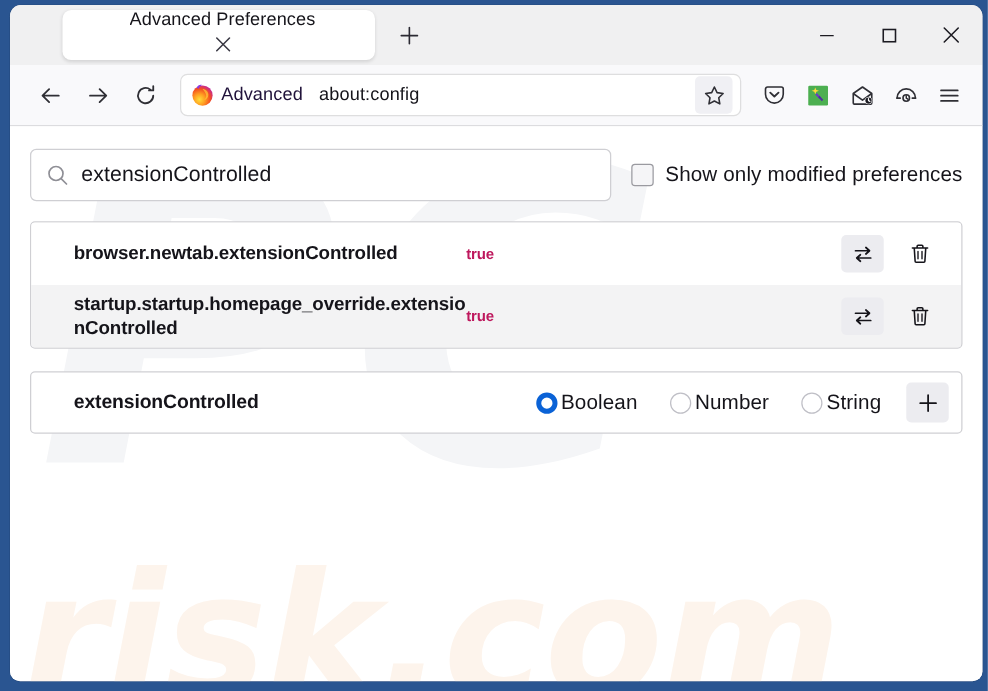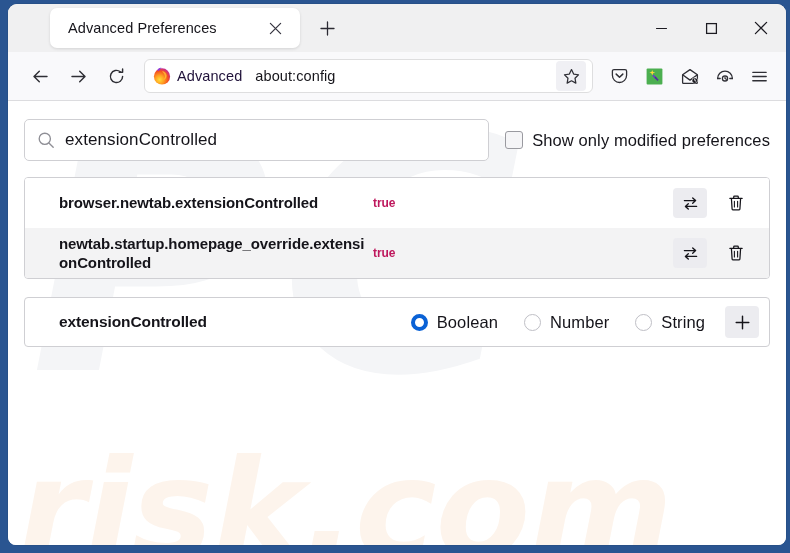--- a/index.html
+++ b/index.html
@@ -39,20 +39,21 @@
     flex: none;
   }
   .tab {
     width: 250px; height: 40px;
     background: #ffffff;
     border-radius: 7px;
     display: flex;
     align-items: center;
     padding: 0 12px 0 18px;
     box-shadow: 0 1px 3px rgba(0,0,0,.12);
+    flex-direction: column;
   }
   .tab-title {
     flex: 1;
     font-size: 14.5px;
     color: #15141a;
     white-space: nowrap;
     overflow: hidden;
     text-overflow: ellipsis;
     letter-spacing: .1px;
   }
@@ -288,21 +289,21 @@
     padding: 6px 10px 6px 34px;
   }
   .add-name {
     font-size: 15.5px;
     font-weight: 700;
     color: #15141a;
     flex: 1;
     letter-spacing: -.1px;
   }
   .radios { display: flex; align-items: center; gap: 26px; margin-right: 20px; }
-  .radio-item { display: flex; align-items: center; gap: 9px; justify-content: center; }
+  .radio-item { display: flex; align-items: center; gap: 3px; justify-content: center; }
   .radio {
     width: 17px; height: 17px;
     border-radius: 50%;
     border: 1.5px solid #bfbfc6;
     background: #fff;
     flex: none;
   }
   .radio.on {
     border: 4px solid #0a62d6;
     background: #fff;
@@ -499,21 +500,21 @@
               <svg width="18" height="18" viewBox="0 0 18 18" fill="none">
                 <path d="M2.9 4.4 H15.1" stroke="currentColor" stroke-width="1.25" stroke-linecap="round"></path>
                 <path d="M6.7 4.4 V3.0 a.8 .8 0 0 1 .8-.8 h3 a.8 .8 0 0 1 .8 .8 V4.4" stroke="currentColor" stroke-width="1.25" fill="none"></path>
                 <path d="M4.4 4.4 L5.1 15.0 a.8 .8 0 0 0 .8 .8 h6.2 a.8 .8 0 0 0 .8-.8 L13.6 4.4" stroke="currentColor" stroke-width="1.25" fill="none" stroke-linejoin="round"></path>
                 <path d="M7.4 7.2 V13.0 M10.6 7.2 V13.0" stroke="currentColor" stroke-width="1.1" stroke-linecap="round"></path>
               </svg>
             </span>
           </div>
 
           <div class="prefrow alt">
-            <span class="pref-name">newtab.startup.homepage_override.extensionControlled</span>
+            <span class="pref-name">startup.startup.homepage_override.extensionControlled</span>
             <span class="pref-value">true</span>
             <span class="rowbtn filled">
               <svg width="19" height="19" viewBox="0 0 19 19" fill="none">
                 <path d="M3.4 6.6 H14.4 M11.7 4.0 L14.6 6.6 L11.7 9.2" stroke="currentColor" stroke-width="1.35" stroke-linecap="round" stroke-linejoin="round"></path>
                 <path d="M15.6 12.4 H4.6 M7.3 9.8 L4.4 12.4 L7.3 15.0" stroke="currentColor" stroke-width="1.35" stroke-linecap="round" stroke-linejoin="round"></path>
               </svg>
             </span>
             <span class="rowbtn trash">
               <svg width="18" height="18" viewBox="0 0 18 18" fill="none">
                 <path d="M2.9 4.4 H15.1" stroke="currentColor" stroke-width="1.25" stroke-linecap="round"></path>

